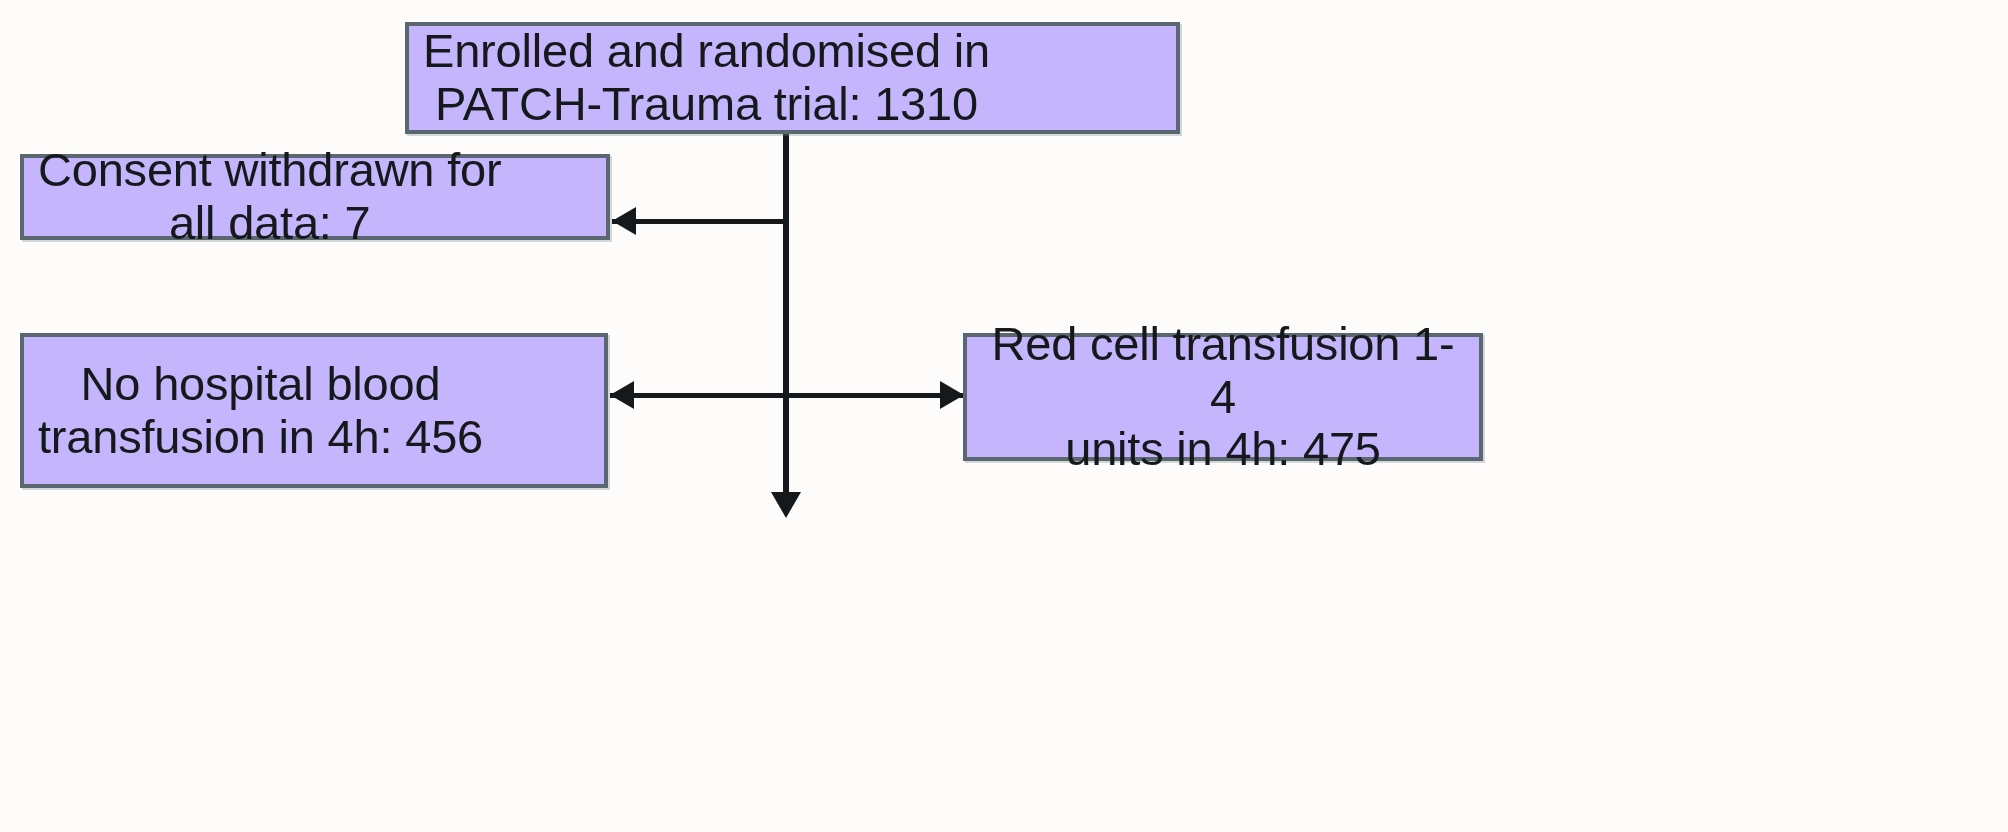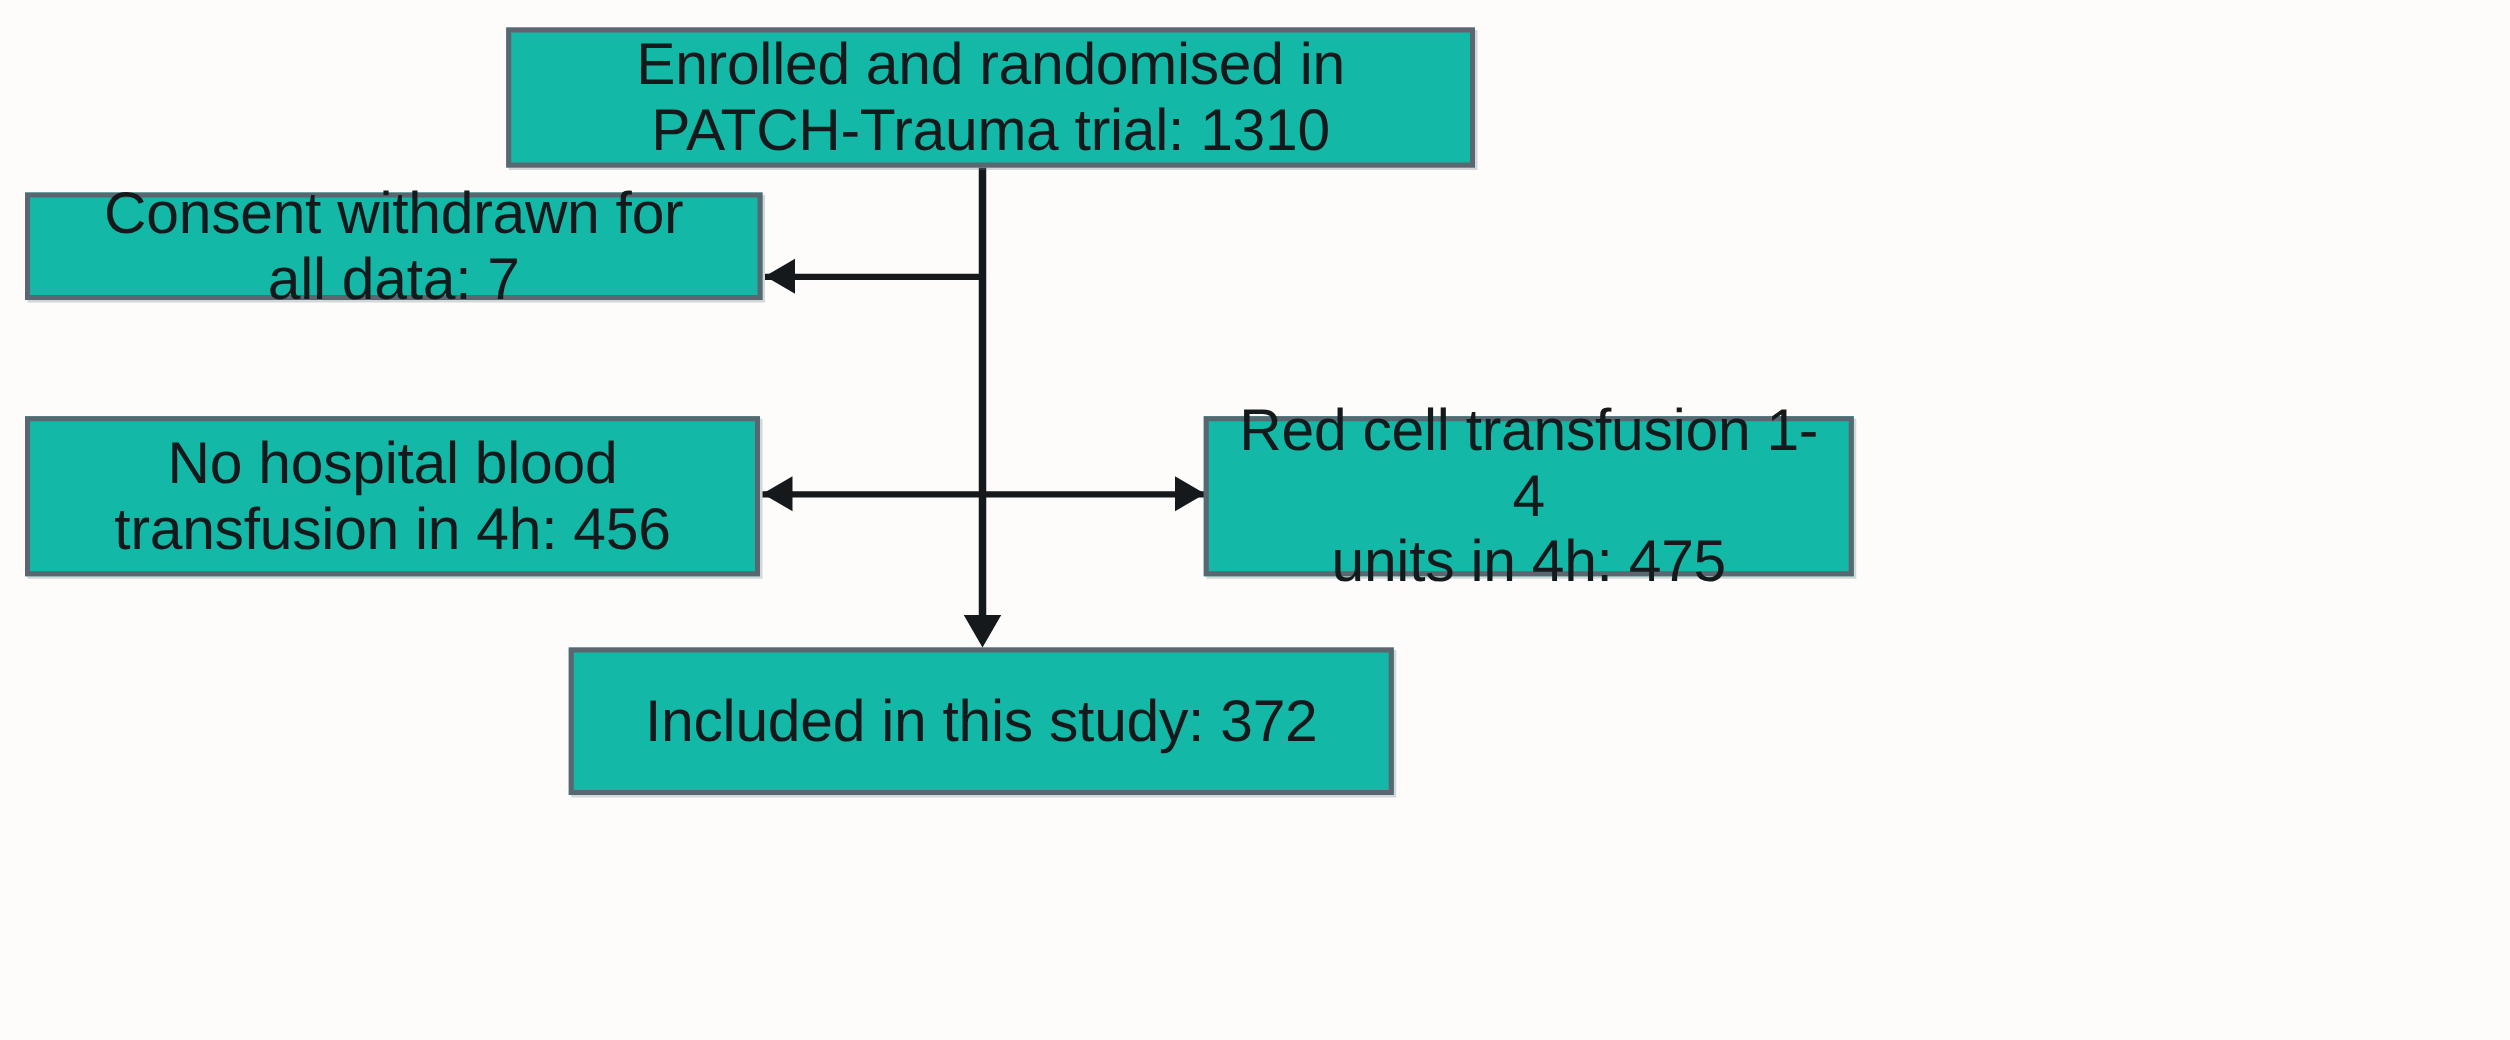--- a/index.html
+++ b/index.html
@@ -16,43 +16,42 @@
   }
   #flow-root {
     position: relative;
     width: 2008px;
     height: 832px;
     background: #fdfcfa;
   }
   .node {
     position: absolute;
     box-sizing: border-box;
-    background: #14b8a6;
+    background: #c4b5fd;
     border: 4px solid #5a6670;
     display: flex;
     align-items: center;
-    justify-content: center;
     text-align: center;
     color: #15191c;
     font-size: 47px;
     line-height: 1.12;
     letter-spacing: -0.2px;
     font-family: "Liberation Sans", sans-serif;
     box-shadow: 2px 2px 0 rgba(120,130,140,0.30);
   }
   .node .node-text {
     display: block;
     padding: 0 14px;
     white-space: pre-line;
   }
 
   
   #node-enrolled  { left: 405px;  top: 22px;  width: 775px; height: 112px; }
   #node-consent   { left: 20px;   top: 154px; width: 590px; height: 86px; }
-  #node-nohosp    { left: 20px;   top: 333px; width: 588px; height: 128px; }
+  #node-nohosp    { left: 20px;   top: 333px; width: 588px; height: 155px; }
   #node-redcell   { left: 963px;  top: 333px; width: 520px; height: 128px; }
   #node-included  { left: 455px;  top: 518px; width: 660px; height: 118px; }
 
   
   .connector {
     position: absolute;
     background: #15191c;
   }
   
   #trunk-vertical {
@@ -140,17 +139,14 @@
   <div class="node" id="node-nohosp">
     <span class="node-text">No hospital blood
 transfusion in 4h: 456</span>
   </div>
 
   <div class="node" id="node-redcell">
     <span class="node-text">Red cell transfusion 1-4
 units in 4h: 475</span>
   </div>
 
-  <div class="node" id="node-included">
-    <span class="node-text">Included in this study: 372</span>
-  </div>
 
 </div>
 
 </body></html>

